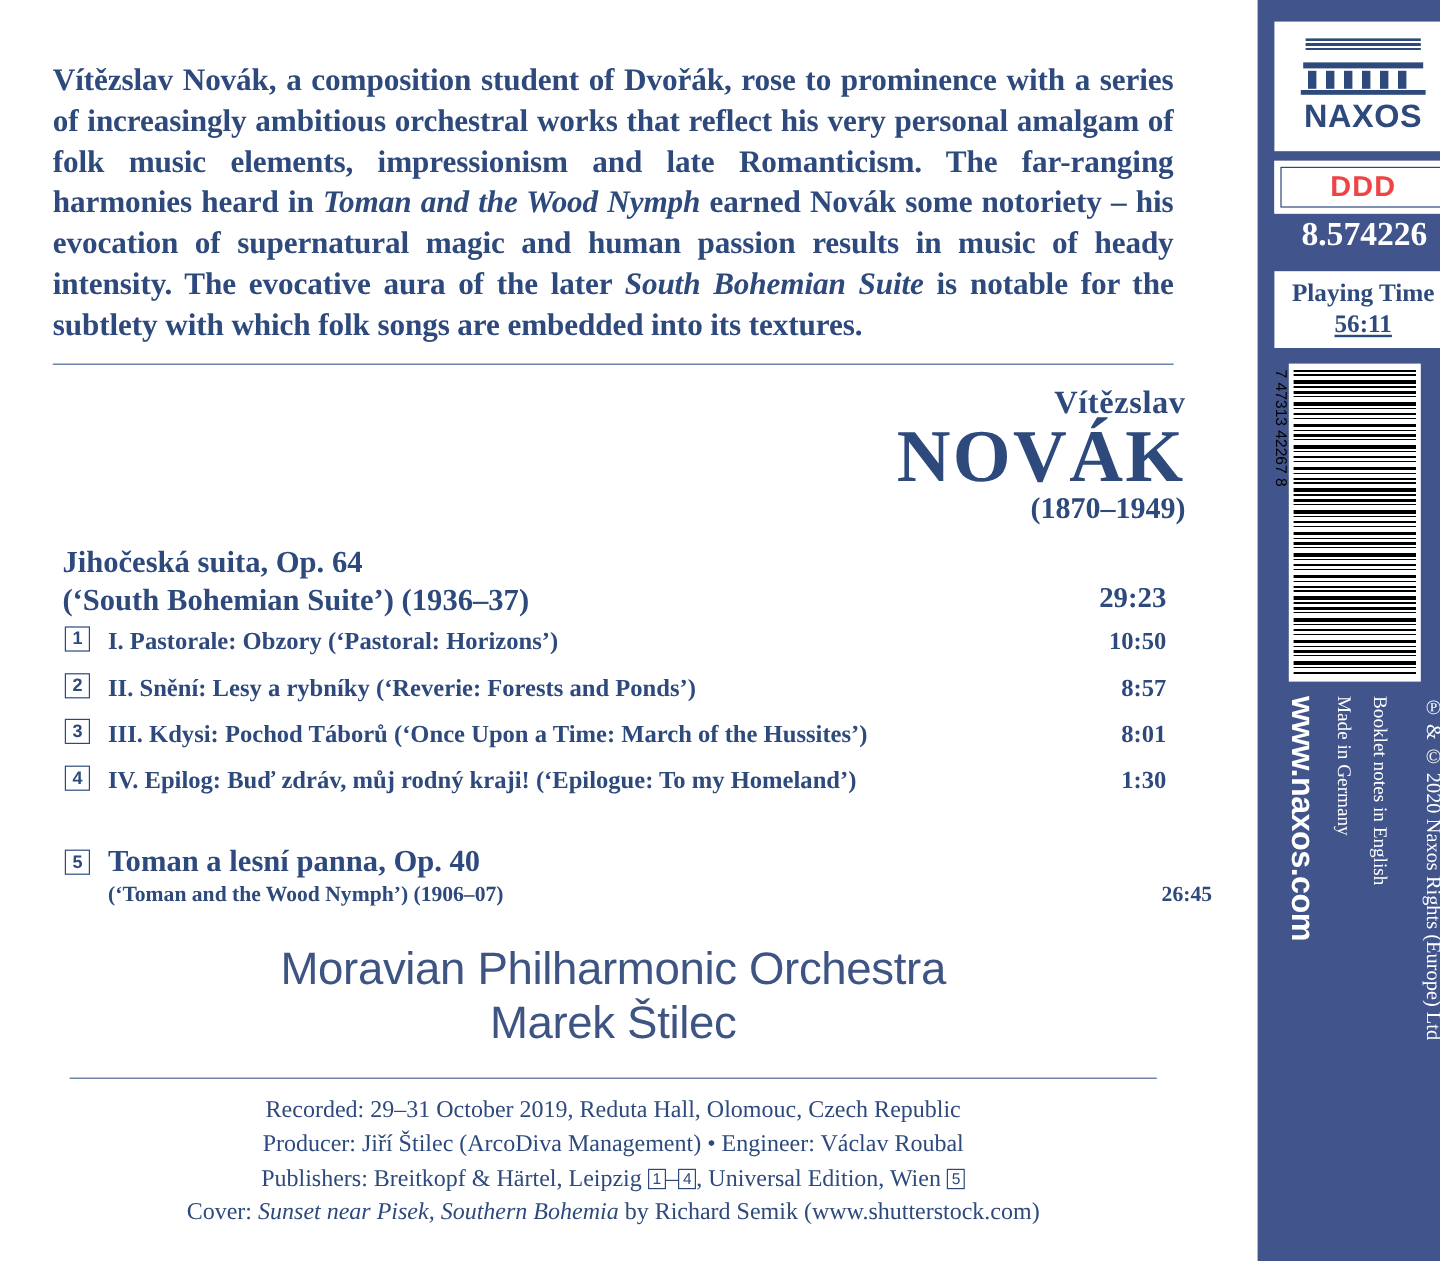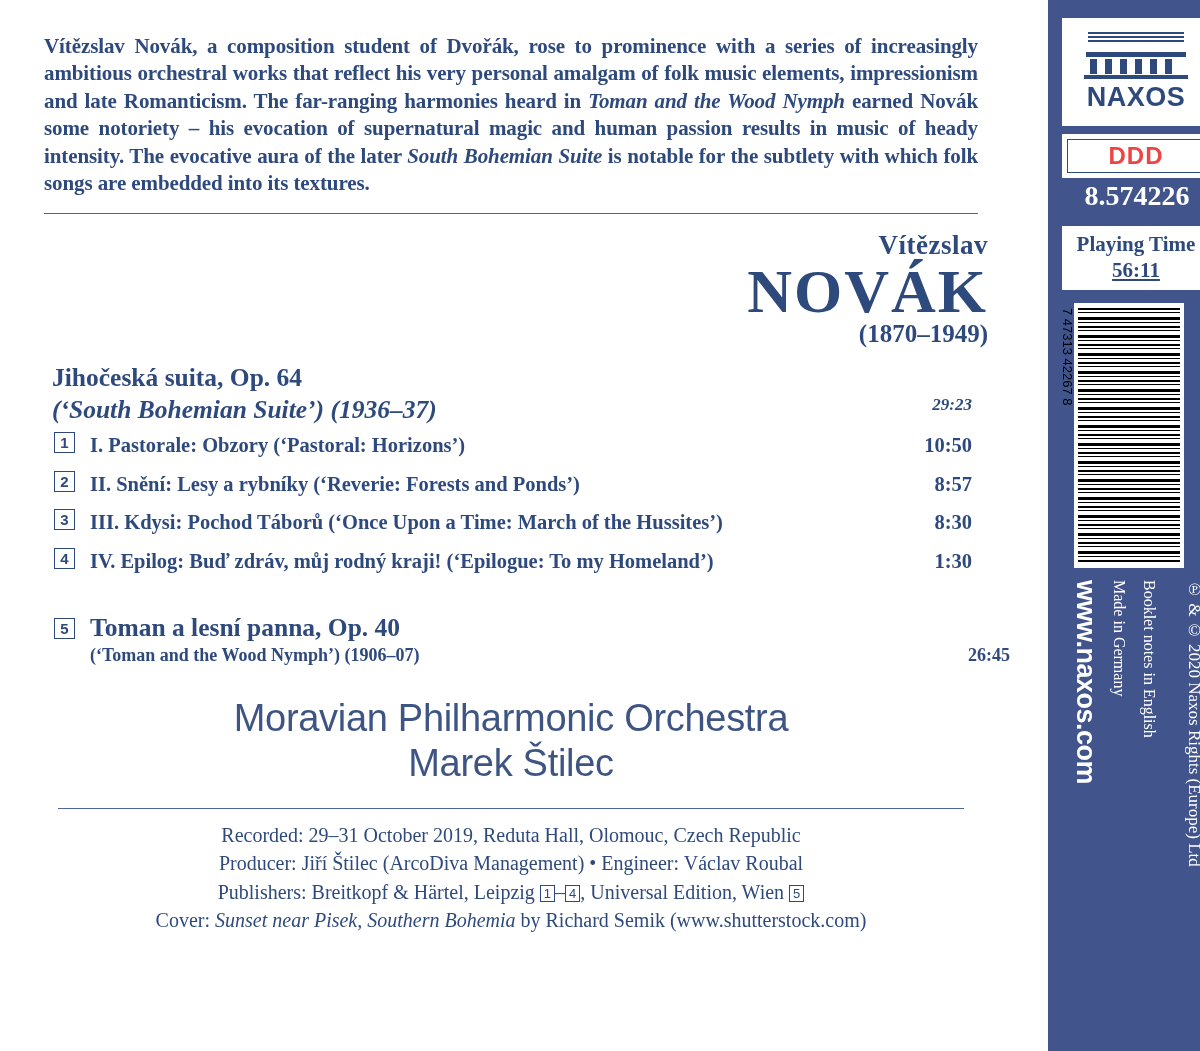--- a/index.html
+++ b/index.html
@@ -17,27 +17,27 @@
   }
   
   .left-panel {
     position: absolute;
     left: 0; top: 0;
     width: 1022px; height: 1051px;
     background: #ffffff;
     padding: 26px 34px 0 34px;
   }
   .blurb {
-    font-size: 21px;
+    font-size: 26px;
     line-height: 1.305;
     font-weight: bold;
     color: #2e4a7d;
     text-align: justify;
     letter-spacing: -0.1px;
-    margin: 7px 10px 0 10px;
+    margin: 24px 10px 0 10px;
   }
   .blurb i { font-style: italic; }
   .rule {
     margin: 16px 10px 0 10px;
     border-top: 1.6px solid #4a6596;
   }
   .composer-block {
     text-align: right;
     color: #2e4a7d;
     margin-top: 16px;
@@ -62,23 +62,23 @@
   
   .works { margin: 14px 14px 0 18px; color: #2e4a7d; }
   .work-head {
     font-size: 25.5px;
     font-weight: bold;
     line-height: 1.25;
     position: relative;
   }
   .work-head .dur {
     position: absolute; right: 2px; top: 0;
-    font-size: 17px; font-weight: bold;
-  }
-  .work-head-l2 { position: relative; font-style: italic; }
+    font-size: 24px; font-weight: bold;
+  }
+  .work-head-l2 { position: relative; }
   .work-head-l2 .dur { position: absolute; right: 2px; top: 0; }
   .track {
     position: relative;
     font-size: 20.5px;
     font-weight: bold;
     line-height: 1.0;
     padding: 9px 0 9px 38px;
     color: #2e4a7d;
   }
   .track .num {
@@ -289,21 +289,21 @@
           <span class="dur">10:50</span>
         </div>
         <div class="track">
           <span class="num">2</span>
           <span>II. Snění: Lesy a rybníky (‘Reverie: Forests and Ponds’)</span>
           <span class="dur">8:57</span>
         </div>
         <div class="track">
           <span class="num">3</span>
           <span>III. Kdysi: Pochod Táborů (‘Once Upon a Time: March of the Hussites’)</span>
-          <span class="dur">8:30</span>
+          <span class="dur">8:01</span>
         </div>
         <div class="track">
           <span class="num">4</span>
           <span>IV. Epilog: Buď zdráv, můj rodný kraji! (‘Epilogue: To my Homeland’)</span>
           <span class="dur">1:30</span>
         </div>
       </div>
 
       <div class="work2">
         <span class="num">5</span>

